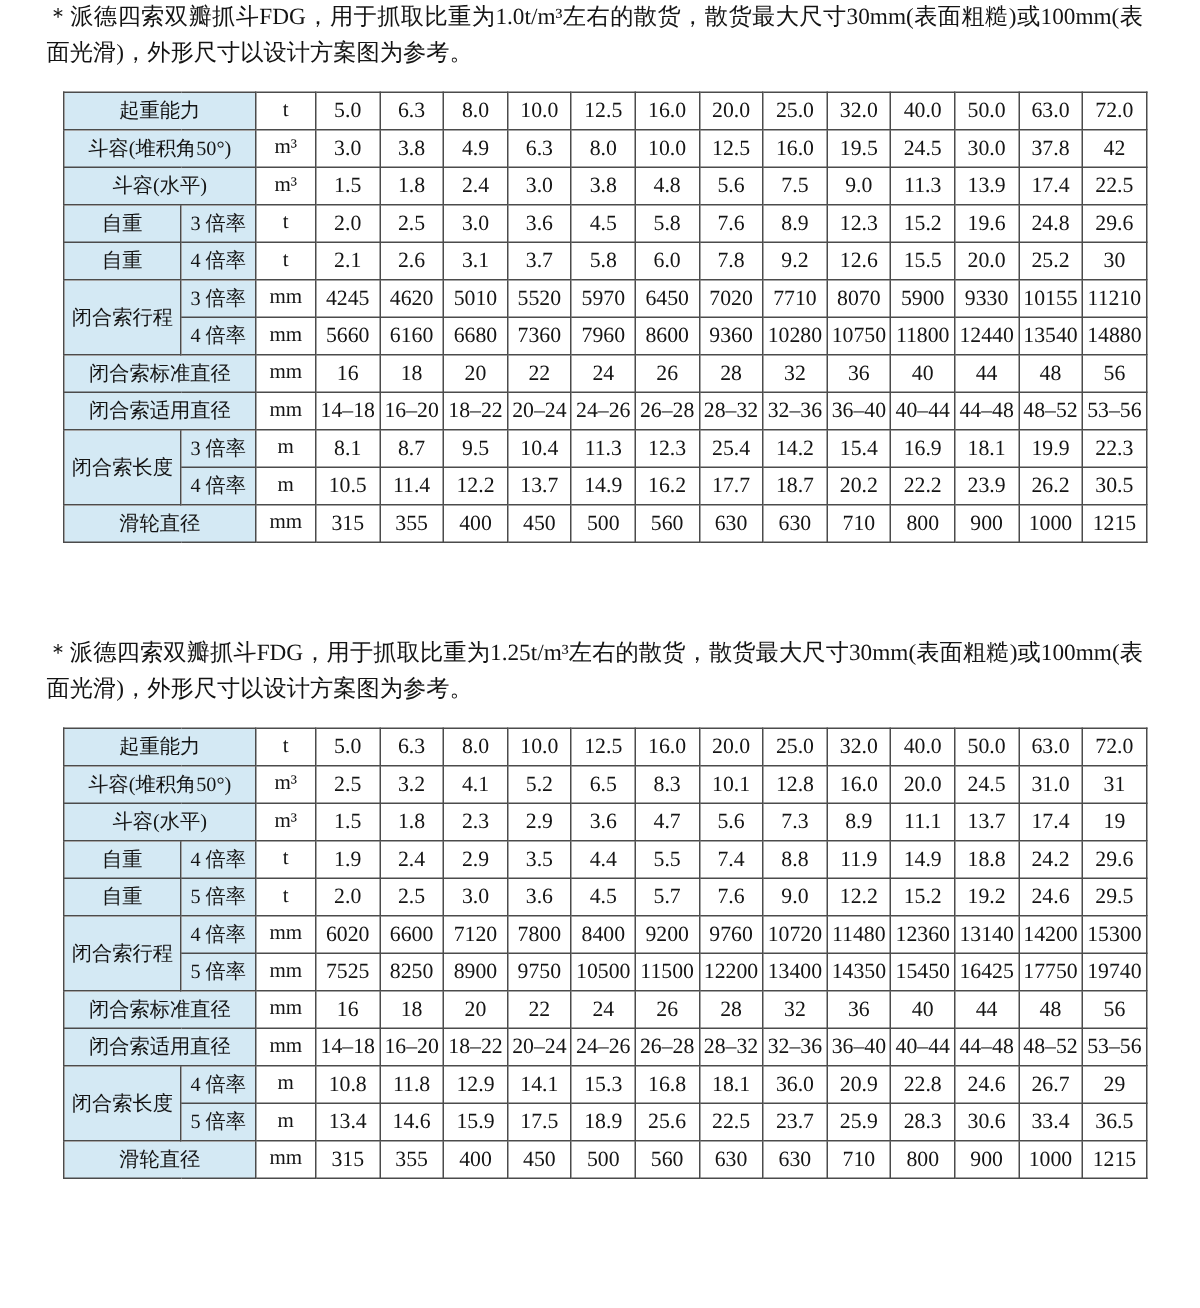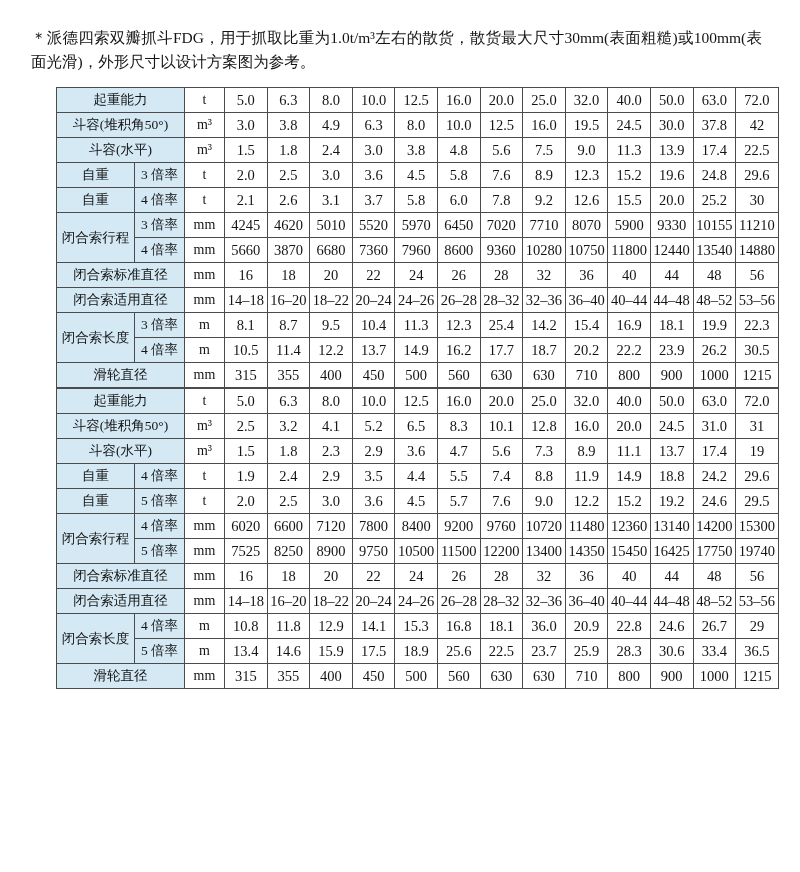--- a/index.html
+++ b/index.html
@@ -7,33 +7,33 @@
     --border:#4b4b4b;
     --text:#141414;
   }
   *{box-sizing:border-box;}
   html,body{margin:0;padding:0;}
   body{
     width:800px;height:872px;background:#ffffff;overflow:hidden;
     font-family:"Liberation Serif","DejaVu Serif",serif;
     color:var(--text);
   }
-  .page{padding-top:26px;}
+  .page{}
   .para{
     margin:0 38px 13px 31px;
     font-size:15.5px;
     line-height:24px;
     text-align:justify;
   }
   .para.second{margin-top:62px;}
   table.spec{
     border-collapse:collapse;
     table-layout:fixed;
     width:722px;
-    margin-left:56px;
+    margin-left:42px;
   }
   table.spec th,
   table.spec td{
     border:1px solid var(--border);
     height:25px;
     padding:0 1px;
     text-align:center;
     vertical-align:middle;
     font-weight:normal;
     white-space:nowrap;
@@ -181,21 +181,21 @@
           <td>8070</td>
           <td>5900</td>
           <td>9330</td>
           <td>10155</td>
           <td>11210</td>
         </tr>
         <tr>
           <th class="lbl">4 倍率</th>
           <td class="unit">mm</td>
           <td>5660</td>
-          <td>3870</td>
+          <td>6160</td>
           <td>6680</td>
           <td>7360</td>
           <td>7960</td>
           <td>8600</td>
           <td>9360</td>
           <td>10280</td>
           <td>10750</td>
           <td>11800</td>
           <td>12440</td>
           <td>13540</td>
@@ -283,20 +283,21 @@
           <td>630</td>
           <td>710</td>
           <td>800</td>
           <td>900</td>
           <td>1000</td>
           <td>1215</td>
         </tr>
       </tbody>
   </table>
 
+  <p class="para second">＊派德四索双瓣抓斗FDG，用于抓取比重为1.25t/m³左右的散货，散货最大尺寸30mm(表面粗糙)或100mm(表面光滑)，外形尺寸以设计方案图为参考。</p>
 
   <table class="spec">
     <colgroup>
       <col class="c-label">
         <col class="c-sub">
         <col class="c-unit">
       <col class="c-data">
         <col class="c-data">
         <col class="c-data">
         <col class="c-data">

